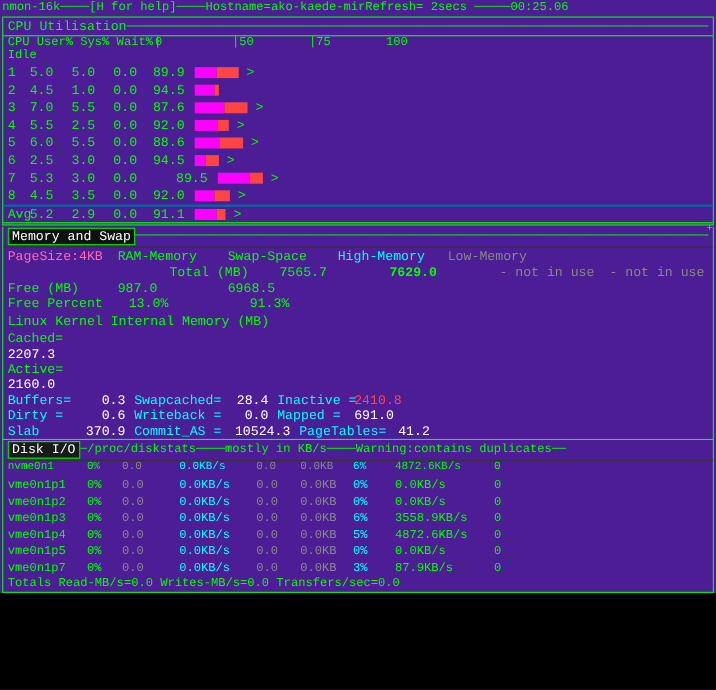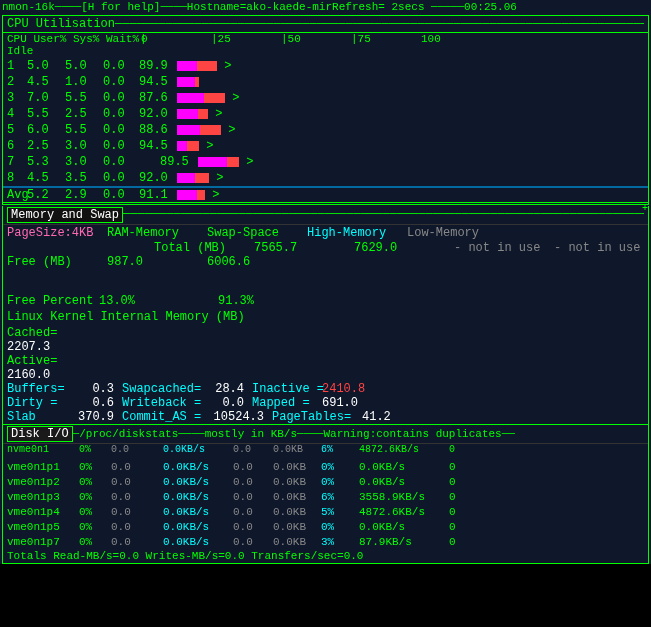--- a/index.html
+++ b/index.html
@@ -7,21 +7,21 @@
       background: #000;
       color: #00ff00;
       font-family: 'Courier New', Courier, monospace;
       font-size: 12px;
       width: 651px;
       min-height: 627px;
       overflow: hidden;
     }
     .screen {
       width: 651px;
-      background: #0f172a;
+      background: #4c1d95;
       padding: 0;
     }
     
     .title-bar {
       color: #00ff00;
       font-size: 11px;
       padding: 1px 2px;
       white-space: nowrap;
       overflow: hidden;
     }
@@ -39,21 +39,20 @@
 
     <div style="display:flex; padding:1px 4px; color:#00ff00; border-bottom:1px solid #00ff00;">
       <span>CPU Utilisation</span>
       <span style="flex:1; overflow:hidden; color:#00ff00;">────────────────────────────────────────────────────────────────────────────────────────────────+</span>
     </div>
 
     <div style="display:flex; padding:0 4px; color:#00ff00; font-size:11px; margin-bottom:1px;">
       <span style="display:inline-block; width:133px; color:#00ff00;">CPU  User%  Sys% Wait% Idle</span>
       <span style="display:inline-block; width:1px; color:#00ff00;">|</span>
       <span style="display:inline-block; width:70px; text-align:left; color:#00ff00;">0</span>
-      <span style="display:inline-block; width:70px; text-align:left; color:#00ff00;">|25</span>
       <span style="display:inline-block; width:70px; text-align:left; color:#00ff00;">|50</span>
       <span style="display:inline-block; width:70px; text-align:left; color:#00ff00;">|75</span>
       <span style="display:inline-block; color:#00ff00;">100</span>
     </div>
 
     <div id="cpu-rows-container">
         <div style="display: flex; padding: 0px 4px; align-items: center; height: 16px;">
     <span style="display:inline-block;width:20px;color:#00ff00;">1</span>
     <span style="display:inline-block;width:38px;color:#00ff00;">5.0</span>
     <span style="display:inline-block;width:38px;color:#00ff00;">5.0</span>
@@ -169,35 +168,35 @@
       <span style="color:#ff69b4; min-width:90px;">PageSize:4KB</span>
       <span style="color:#00ff00; min-width:90px;">RAM-Memory</span>
       <span style="color:#00ff00; min-width:90px;">Swap-Space</span>
       <span style="color:#00ffff; min-width:90px;">High-Memory</span>
       <span style="color:#888; min-width:90px;">Low-Memory</span>
     </div>
 
     <div style="display:flex; padding:0 4px; gap:10px;justify-content:flex-end;">
       <span style="color:#00ff00; min-width:90px;">Total (MB)</span>
       <span style="color:#00ff00; min-width:90px;">7565.7</span>
-      <span style="color:#00ff00; min-width:90px;">7629.0</span>
+      <span style="color:#00ff00; min-width:90px;font-weight:bold;">7629.0</span>
       <span style="color:#888; min-width:90px;">- not in use</span>
       <span style="color:#888; min-width:90px;">- not in use</span>
     </div>
 
     <div style="display:flex; padding:0 4px; gap:10px;">
       <span style="color:#00ff00; min-width:90px;">Free  (MB)</span>
       <span style="color:#00ff00; min-width:90px;">987.0</span>
-      <span style="color:#00ff00; min-width:90px;">6006.6</span>
-    </div>
-
-    <div style="display:flex; padding:0 4px; gap:2px;margin-top:25px;">
+      <span style="color:#00ff00; min-width:90px;">6968.5</span>
+    </div>
+
+    <div style="display:flex; padding:0 4px; gap:20px;">
       <span style="color:#00ff00; min-width:90px;">Free Percent</span>
       <span style="color:#00ff00; min-width:90px;">13.0%</span>
-      <span style="color:#00ff00; min-width:90px;text-align:center;">91.3%</span>
+      <span style="color:#00ff00; min-width:90px;">91.3%</span>
     </div>
 
     <div style="padding:2px 4px; color:#00ff00;">Linux Kernel Internal Memory (MB)</div>
 
     <div style="display:flex; padding:0 4px; flex-wrap:nowrap; white-space:nowrap;flex-direction:column;">
       <span style="color:#00ff00; min-width:160px;">Cached= </span>
       <span style="color:#ffffff; min-width:60px;">2207.3</span>
       <span style="color:#00ff00; min-width:80px;">Active=</span>
       <span style="color:#ffffff;">2160.0</span>
     </div>

